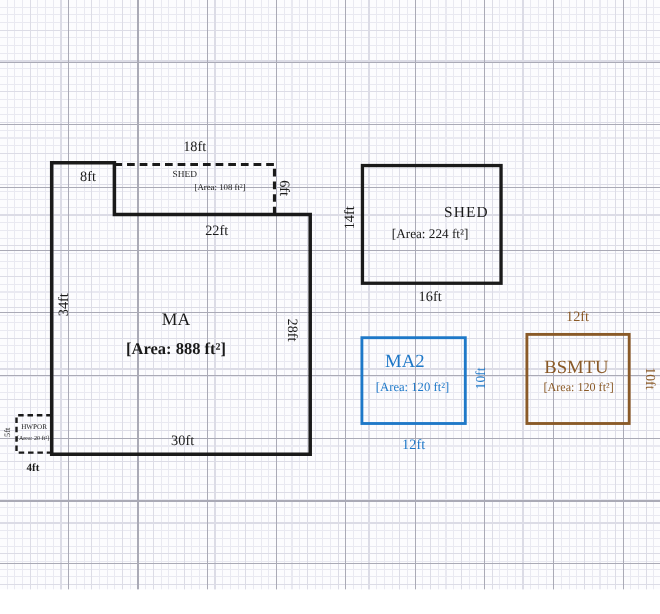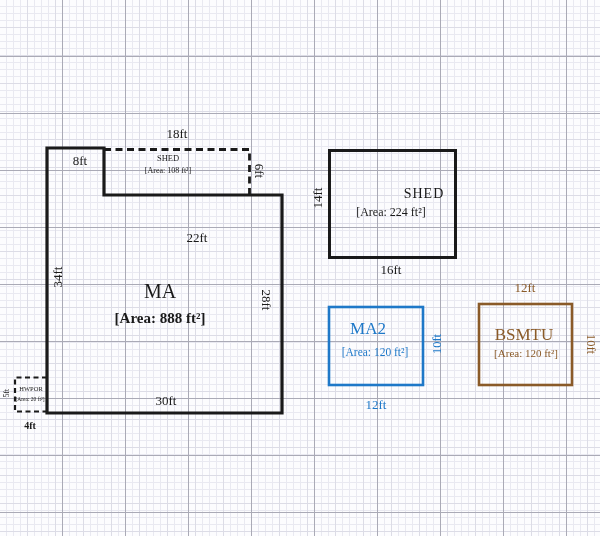--- a/index.html
+++ b/index.html
@@ -23,26 +23,26 @@
     position:absolute;
     transform:translate(-50%,-50%);
     white-space:nowrap;
     color:#1a1a1a;
     line-height:1;
   }
   .rot-ccw{transform:translate(-50%,-50%) rotate(-90deg);}
   .rot-cw{transform:translate(-50%,-50%) rotate(90deg);}
   .dim{font-size:13px;}
   .dim-sm{font-size:10px;font-weight:bold;}
-  .name-lg{font-size:20px;}
+  .name-lg{font-size:16px;}
   .area-lg{font-size:15px;font-weight:bold;}
   .name-md{font-size:14px;}
   .area-md{font-size:12px;}
   .name-xs{font-size:8.5px;}
-  .area-xs{font-size:8px;}
+  .area-xs{font-size:8px;margin-left:32px;}
   .name-xxs{font-size:6.5px;}
   .area-xxs{font-size:5.5px;}
   .blue{color:#1E78C8;}
   .brown{color:#8A5A28;}
   .name-acc{font-size:17px;text-align:center;}
   .area-acc{font-size:11.5px;}
   .dim-acc{font-size:12.5px;}
 </style>
 </head>
 <body>
@@ -62,21 +62,21 @@
     <rect x="329" y="307" width="94" height="78" fill="none" stroke-width="2.6" stroke="#1E78C8"></rect>
 
     <rect x="479" y="304" width="93" height="81" fill="none" stroke-width="2.6" stroke="#8A5A28"></rect>
   </svg>
 
   <div class="lbl dim" style="left:177px;top:133px;">18ft</div>
   <div class="lbl dim" style="left:80px;top:160px;">8ft</div>
   <div class="lbl name-xs" style="left:168px;top:158px;">SHED</div>
   <div class="lbl area-xs" style="left:168px;top:171px;">[Area: 108 ft²]</div>
   <div class="lbl dim rot-cw" style="left:259px;top:171px;">6ft</div>
-  <div class="lbl dim" style="left:197px;top:209px;margin-top:28px;">22ft</div>
+  <div class="lbl dim" style="left:197px;top:209px;">22ft</div>
   <div class="lbl dim rot-ccw" style="left:57px;top:277px;">34ft</div>
   <div class="lbl name-lg" style="left:160px;top:291px;">MA</div>
   <div class="lbl area-lg" style="left:160px;top:318px;">[Area: 888 ft²]</div>
   <div class="lbl dim rot-cw" style="left:266px;top:300px;">28ft</div>
   <div class="lbl dim" style="left:166px;top:400px;">30ft</div>
 
   <div class="lbl name-xxs" style="left:31px;top:389px;">HWPOR</div>
   <div class="lbl area-xxs" style="left:30px;top:400px;">[Area: 20 ft²]</div>
   <div class="lbl rot-ccw" style="left:7px;top:393px;font-size:7.5px;">5ft</div>
   <div class="lbl dim-sm" style="left:30px;top:426px;">4ft</div>

